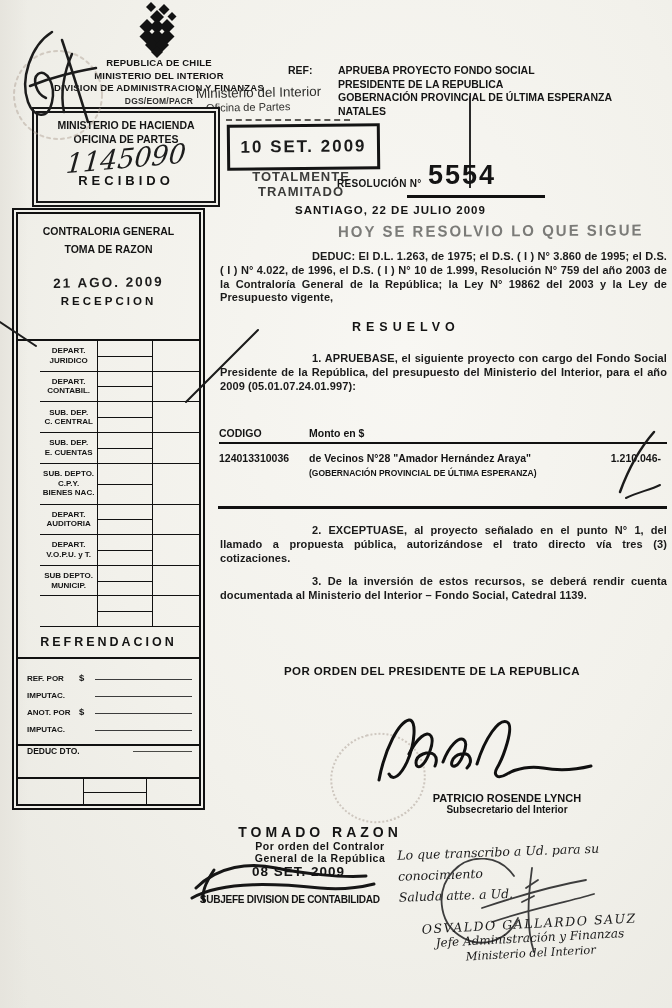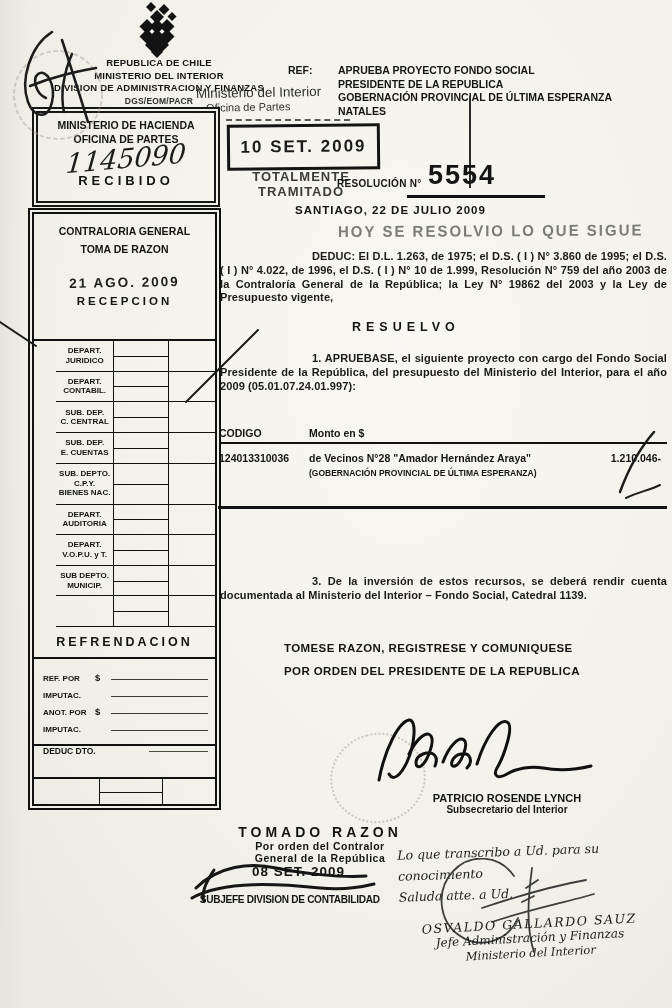--- a/index.html
+++ b/index.html
@@ -31,21 +31,21 @@
 
   
   .hacienda{left:36px;top:111px;width:176px;height:88px;border:2px solid #161616;
     box-shadow:0 0 0 2px #f1f0ea,0 0 0 4px #161616;text-align:center;}
   .hacienda .l1{margin-top:6px;font-size:10.5px;font-weight:bold;}
   .hacienda .l2{margin-top:2px;font-size:10.5px;font-weight:bold;}
   .hacienda .num{font-family:"DejaVu Serif",serif;font-style:italic;font-size:27px;line-height:28px;transform:rotate(-5deg) skewX(-10deg);color:#1d1d1d;}
   .hacienda .l3{font-size:13px;font-weight:bold;letter-spacing:4px;}
 
   
-  .ctable{left:32px;top:212px;width:181px;height:590px;border:2px solid #111;
+  .ctable{left:16px;top:212px;width:181px;height:590px;border:2px solid #111;
     box-shadow:0 0 0 2px #f1f0ea,0 0 0 4px #111;display:flex;flex-direction:column;}
   .tr-head{height:114px;border-bottom:2px solid #111;text-align:center;padding-top:11px;flex:none;}
   .tr-head .t1{font-size:10.5px;font-weight:bold;}
   .tr-head .t2{font-size:10.5px;font-weight:bold;margin-top:6px;}
   .tr-head .dt{font-size:13.5px;font-weight:bold;letter-spacing:2px;margin-top:20px;transform:rotate(-1deg);color:#1c1c1c;}
   .tr-head .rc{font-size:11.5px;font-weight:bold;letter-spacing:3px;margin-top:5px;}
   .dept-rows{flex:1;display:flex;flex-direction:column;padding-left:22px;}
   .dept-row{flex:1;display:flex;border-bottom:1.5px solid #111;}
   .dept-row.tall{flex:1.35;}
   .cell-label{width:36%;border-right:1.5px solid #111;display:flex;align-items:center;justify-content:center;
@@ -289,23 +289,25 @@
     <span class="c2 denoms">
       <span class="l2">
         <span>de Vecinos N°28 "Amador Hernández Araya"</span>
         <span class="monto">1.210.046-</span>
       </span>
       <span class="l3" style="display:block">(GOBERNACIÓN PROVINCIAL DE ÚLTIMA ESPERANZA)</span>
     </span>
   </div>
   <div class="abs thickrule"></div>
 
+  <div class="abs para ind p2">
+    <span>2. EXCEPTUASE,</span><span> al proyecto señalado en el punto N° 1, del llamado a propuesta pública, autorizándose el trato directo vía tres (3) cotizaciones.</span>
+  </div>
   <div class="abs para ind p3">3. De la inversión de estos recursos, se deberá rendir cuenta documentada al Ministerio del Interior – Fondo Social, Catedral 1139.</div>
 
-  <div class="abs closing1">TOMESE RAZON,  REGISTRESE  Y  COMUNIQUESE</div>
   <div class="abs closing2">POR ORDEN DEL PRESIDENTE  DE LA  REPUBLICA</div>
 
   <div class="abs faint-stamp"></div>
   <svg class="abs sig-main" width="240" height="88" viewBox="0 0 240 88">
     <g fill="none" stroke="#101010" stroke-width="3" stroke-linecap="round">
       <path d="M14,70 C20,38 34,12 44,10 C52,9 50,34 42,52 C36,65 28,72 24,64"></path>
       <path d="M44,44 C52,28 62,20 66,26 C70,32 62,52 56,56 C50,60 48,48 58,44 C68,40 74,46 70,56"></path>
       <path d="M78,52 C84,36 94,26 99,30 C104,34 96,54 90,56 C84,58 86,46 96,44 C106,42 108,52 102,58"></path>
       <path d="M112,54 C120,28 134,8 142,12 C150,16 138,48 132,58 C128,65 132,70 142,64 C152,58 166,56 178,58 C194,61 210,60 226,56"></path>
     </g>

